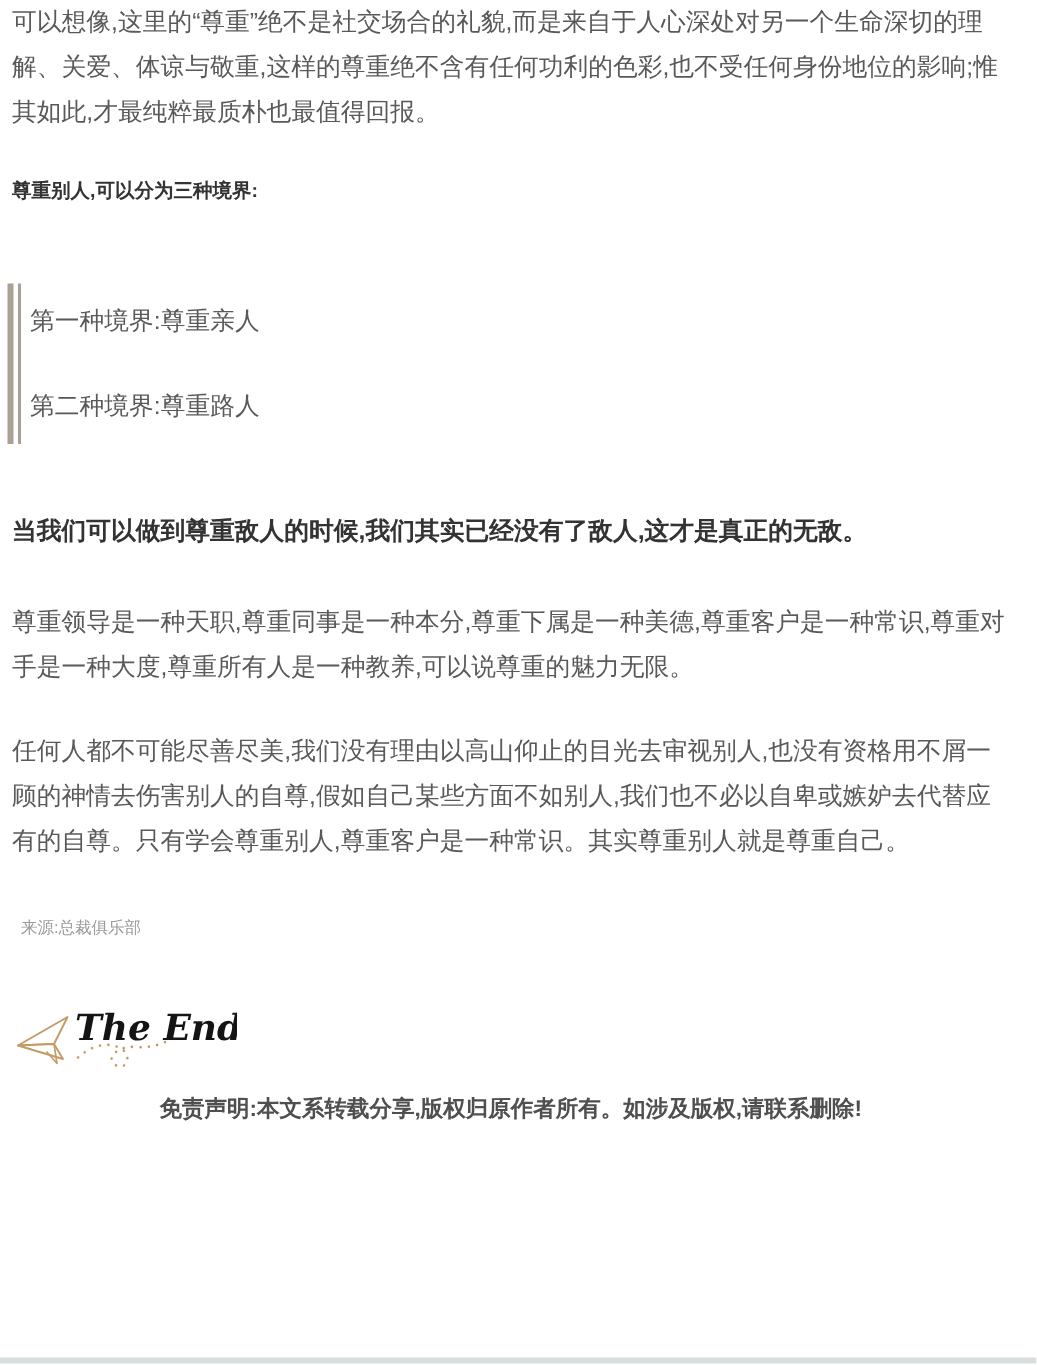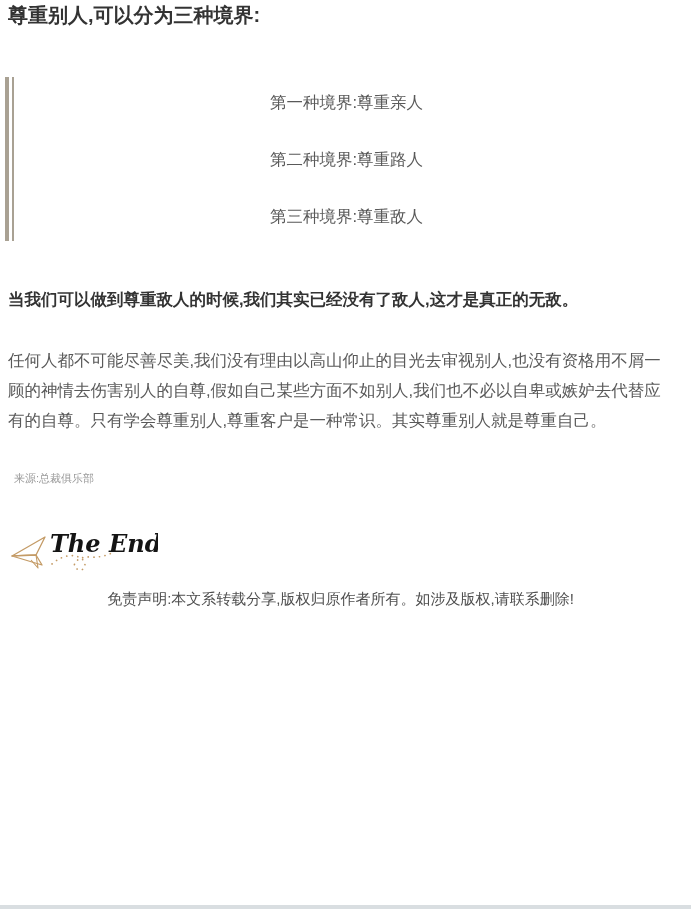--- a/index.html
+++ b/index.html
@@ -24,27 +24,26 @@
     font-size:16.5px;
     line-height:30px;
     color:var(--body-text);
   }
   .para{margin:0;}
   .para.intro{margin-bottom:22px;}
   .heading{
     margin:0 0 47px 0;
     font-weight:bold;
     color:var(--bold-text);
-    font-size:20px;line-height:30px;
+    font-size:13px;line-height:30px;
   }
   .quote{
     position:relative;
     margin:0 0 43px -3px;
     padding:10px 0 10px 15px;
-    text-align:center;
   }
   .quote::before{
     content:"";position:absolute;left:0;top:0;bottom:0;width:4px;
     background:var(--quote-border);
   }
   .quote::after{
     content:"";position:absolute;left:7px;top:0;bottom:0;width:2px;
     background:var(--quote-border);
   }
   .quote p{margin:0 0 27px 0;line-height:30px;}
@@ -77,42 +76,44 @@
     font-style:italic;font-weight:bold;
     font-size:24px;
     fill:var(--end-text);
   }
   .disclaimer{
     margin:0;
     text-align:center;
     font-size:15px;
     line-height:21px;
     color:var(--disclaimer-text);
+    font-weight:bold;
   }
   .bottom-divider{
     position:absolute;left:0;bottom:1px;width:100%;height:4px;
     background:var(--divider);
   }
 </style>
 </head>
 <body>
 
 <div class="article">
 
+  <p class="para intro">可以想像,这里的“尊重”绝不是社交场合的礼貌,而是来自于人心深处对另一个生命深切的理解、关爱、体谅与敬重,这样的尊重绝不含有任何功利的色彩,也不受任何身份地位的影响;惟其如此,才最纯粹最质朴也最值得回报。</p>
 
   <p class="heading">尊重别人,可以分为三种境界:</p>
 
   <blockquote class="quote">
     <p>第一种境界:尊重亲人</p>
     <p>第二种境界:尊重路人</p>
-    <p>第三种境界:尊重敌人</p>
   </blockquote>
 
   <p class="para emphasis">当我们可以做到尊重敌人的时候,我们其实已经没有了敌人,这才是真正的无敌。</p>
 
+  <p class="para body-para-1">尊重领导是一种天职,尊重同事是一种本分,尊重下属是一种美德,尊重客户是一种常识,尊重对手是一种大度,尊重所有人是一种教养,可以说尊重的魅力无限。</p>
 
   <p class="para body-para-2">任何人都不可能尽善尽美,我们没有理由以高山仰止的目光去审视别人,也没有资格用不屑一顾的神情去伤害别人的自尊,假如自己某些方面不如别人,我们也不必以自卑或嫉妒去代替应有的自尊。只有学会尊重别人,尊重客户是一种常识。其实尊重别人就是尊重自己。</p>
 
 
   <p class="source">来源:总裁俱乐部</p>
 
   <div class="end-motif">
     <svg width="150" height="52" viewBox="0 0 150 52">
       <g>
         <path class="plane-path" d="M4 32 L37 13 L28 31 Z"></path>

